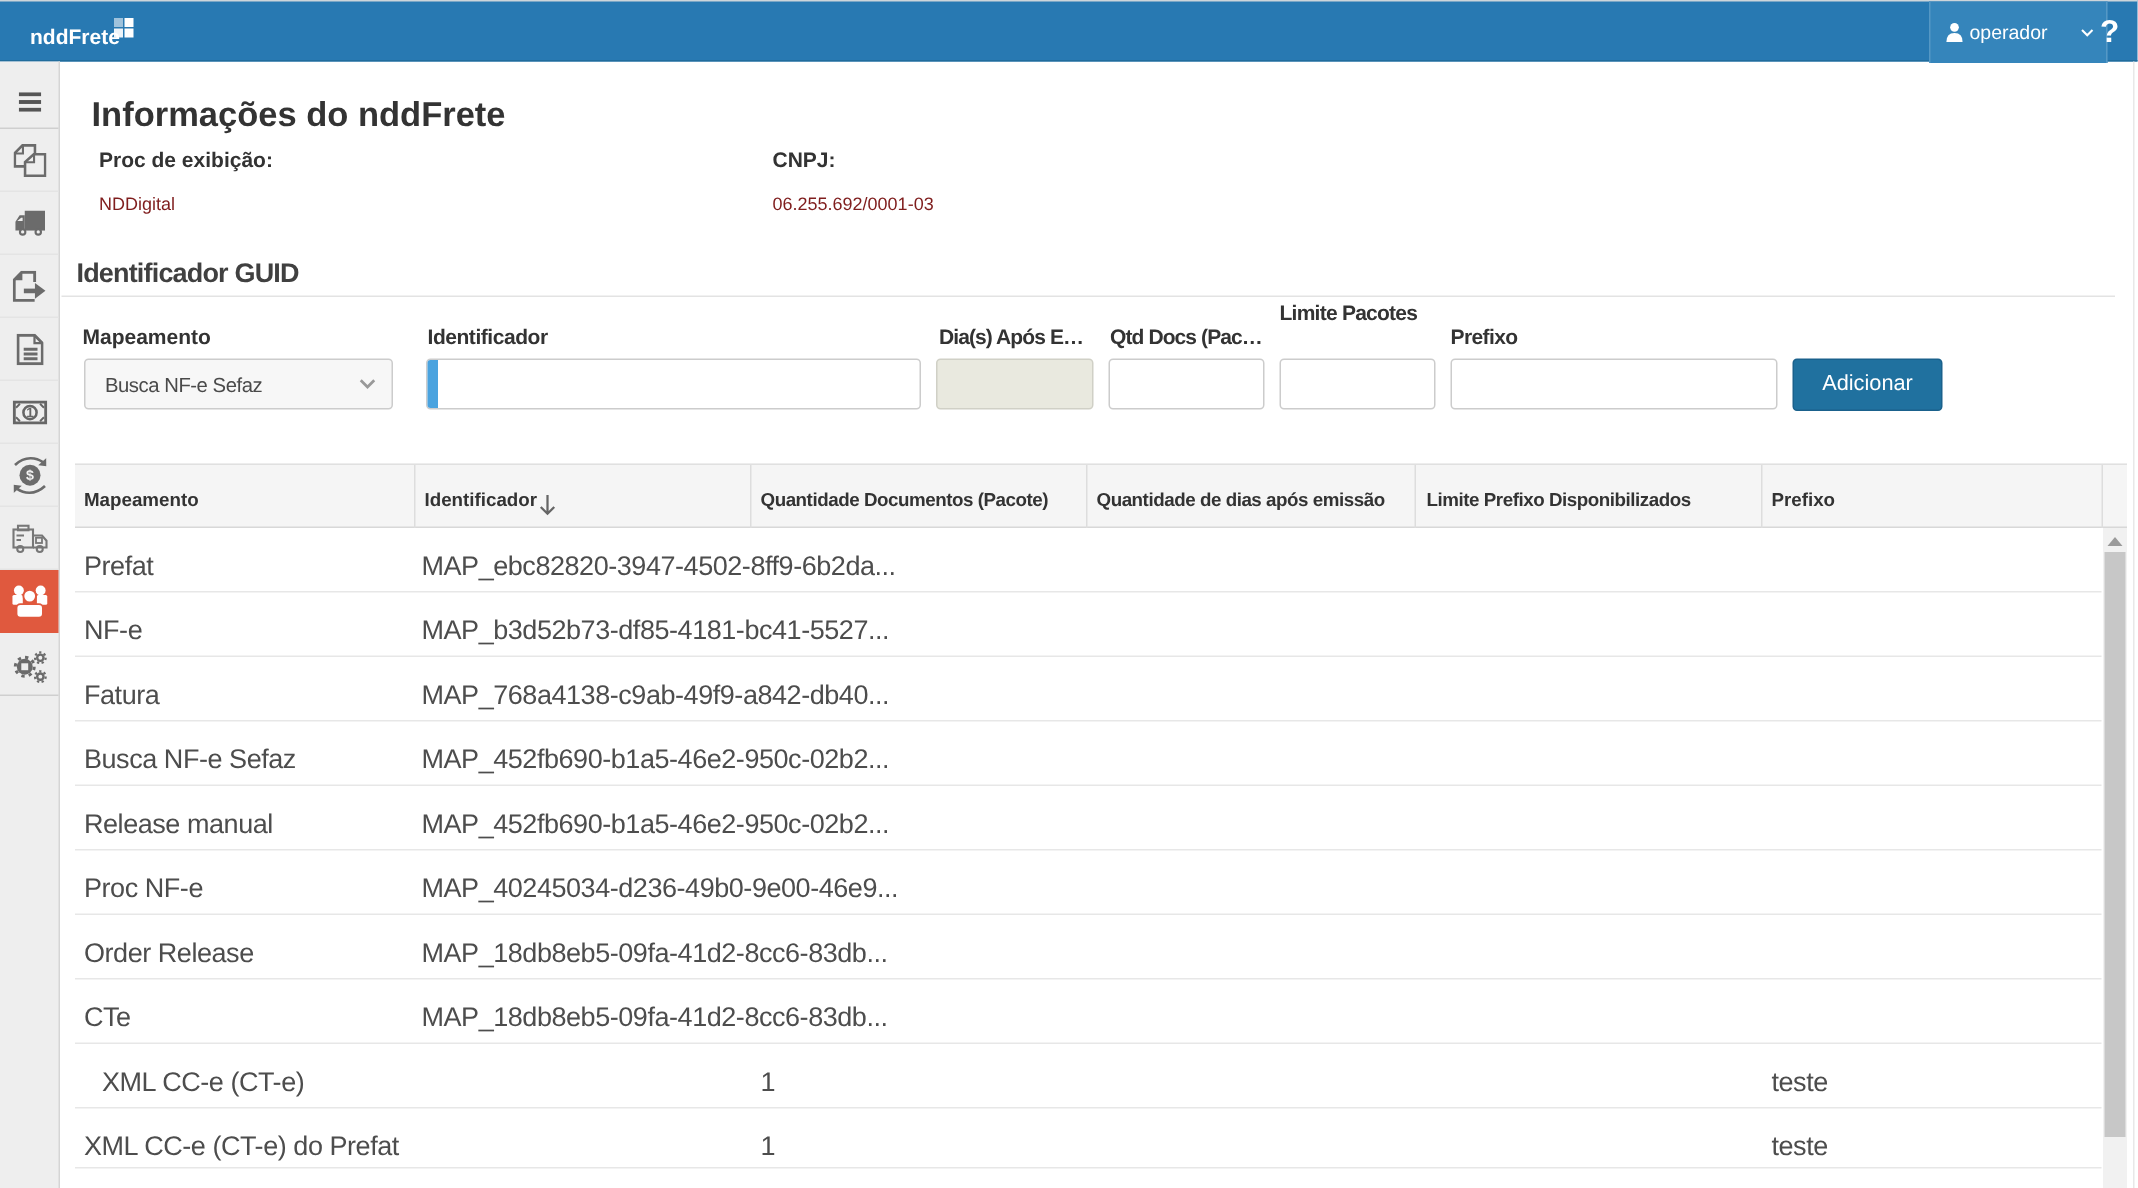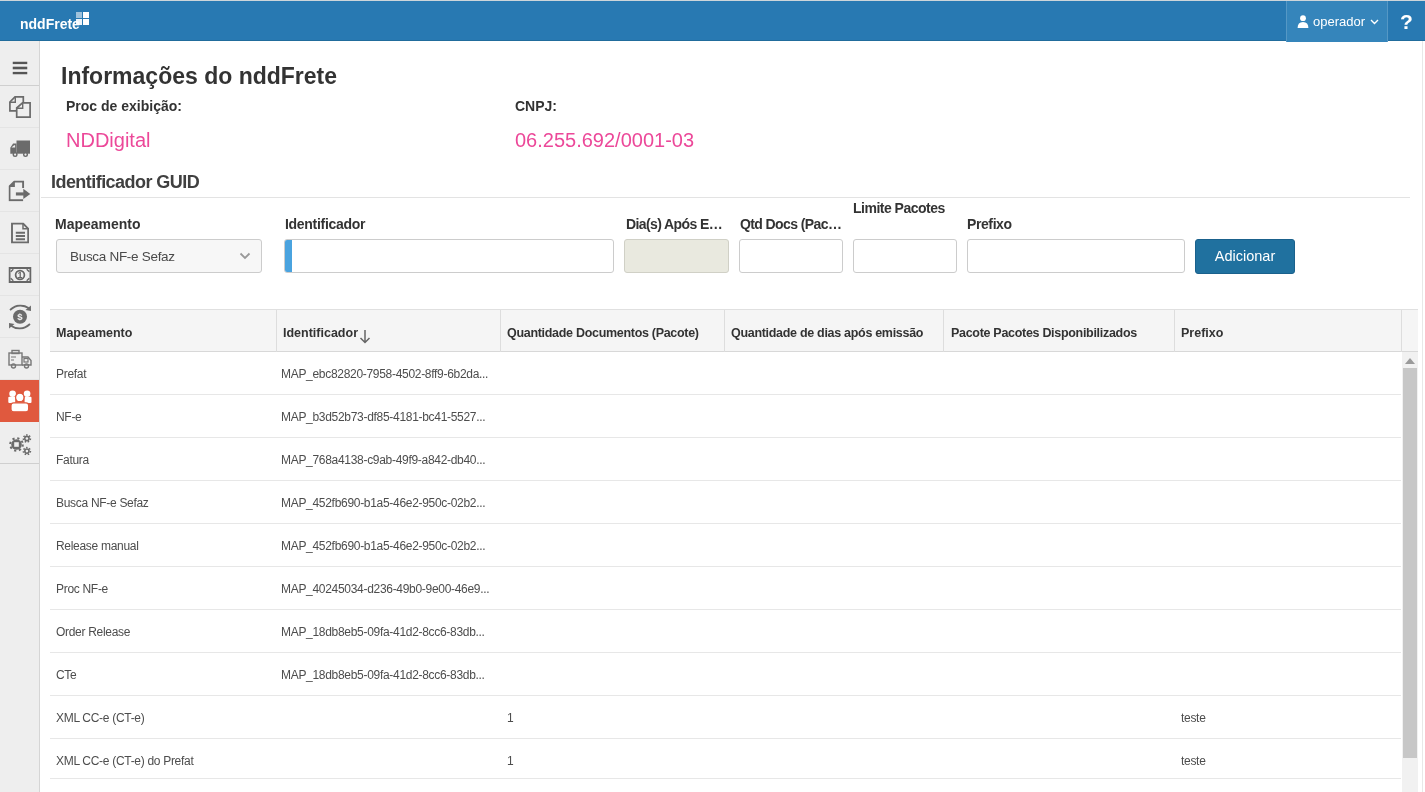--- a/index.html
+++ b/index.html
@@ -11,42 +11,42 @@
   #topbar { position:absolute; left:0; top:0; width:1425px; height:41px;
     background:#2879b2; border-top:1px solid #cdd5da; border-bottom:1px solid #216c9c; }
   #logo { position:absolute; left:20px; top:15px; color:#fff; font-size:14px;
     font-weight:bold; line-height:16px; }
   #logosq { position:absolute; left:76px; top:11px; width:13px; height:13px; }
   #logosq div { position:absolute; width:6px; height:6px; background:#fff; }
   #logosq .q1 { left:0; top:0; background:rgba(255,255,255,.55); }
   #logosq .q2 { left:7px; top:0; }
   #logosq .q3 { left:0; top:7px; background:rgba(255,255,255,.92); }
   #logosq .q4 { left:7px; top:7px; }
-  #user { position:absolute; left:1286px; top:0; width:102px; height:41px;
+  #user { position:absolute; left:1286px; top:0; width:119px; height:41px;
     background:#3585bb; border-left:1px solid #5598c5; border-right:1px solid #5598c5;
     color:#fff; font-size:13px; }
   #user .uname { position:absolute; left:26px; top:13px; }
   #help { position:absolute; left:1388px; top:0; width:37px; height:41px;
     color:#fff; font-size:21px; font-weight:bold; text-align:center; line-height:41px; }
 
   
   #sidebar { position:absolute; left:0; top:41px; width:40px; height:751px;
     background:#eeeeee; border-right:1px solid #d5d5d5; }
   .sitem { position:absolute; left:0; width:39px; height:42px; text-align:center; }
   .sitem svg { position:absolute; left:50%; top:50%; transform:translate(-50%,-50%); }
   #burger { top:0; height:45px; border-bottom:1px solid #cfcfcf; }
   #burger svg { top:61%; }
   .sb { border-bottom:1px solid #e4e4e4; }
   #it-red { background:#e0593e; }
 
   
   #h1 { position:absolute; left:61px; top:63px; font-size:23px; font-weight:600;
     color:#333; letter-spacing:0; }
   .flabel { position:absolute; font-size:14px; font-weight:bold; color:#333; }
-  .fvalue { position:absolute; font-size:20px; color:#ec4899; }
+  .fvalue { position:absolute; font-size:12px; color:#7f1d1d; }
   #h2 { position:absolute; left:51px; top:172px; font-size:18px; font-weight:600; color:#404040; letter-spacing:-0.55px; }
   #h2rule { position:absolute; left:41px; top:197px; width:1369px; height:1px; background:#e3e3e3; }
 
   
   .ctl { position:absolute; top:239px; height:34px; border:1px solid #ccc;
     border-radius:3px; background:#fff; }
   #sel { left:56px; width:206px; background:#f7f7f7; }
   #sel .st { position:absolute; left:13px; top:9px; font-size:13.5px; color:#4a4a4a; letter-spacing:-0.3px; }
   #sel svg { position:absolute; right:10px; top:12px; }
   #inp-id { left:284px; width:330px; }
@@ -63,21 +63,21 @@
   
   #grid { position:absolute; left:50px; top:309px; width:1368px; }
   #ghead { position:absolute; left:0; top:0; width:1368px; height:43px;
     background:#f5f5f5; border-top:1px solid #e0e0e0; border-bottom:1px solid #d8d8d8; }
   .hcol { position:absolute; top:0; height:42px; border-left:1px solid #ddd; }
   .htxt { position:absolute; top:16px; font-size:12.5px; font-weight:bold; color:#333;
     white-space:nowrap; }
   .htl { letter-spacing:-0.3px; }
   .grow { position:absolute; left:0; width:1351px; height:43px;
     border-bottom:1px solid #e7e7e7; }
-  .gc { position:absolute; top:15px; font-size:12px; color:#4d4d4d; white-space:nowrap; letter-spacing:-0.3px; }
+  .gc { position:absolute; top:15px; font-size:18px; color:#4d4d4d; white-space:nowrap; letter-spacing:-0.3px; }
 
   
   #sbar { position:absolute; left:1402px; top:352px; width:16px; height:440px;
     background:#f1f1f1; }
   #sbar .thumb { position:absolute; left:1px; top:16px; width:14px; height:390px;
     background:#c7c7c7; }
   #sbar .arrow { position:absolute; left:3px; top:6px; width:0; height:0;
     border-left:5px solid transparent; border-right:5px solid transparent;
     border-bottom:6px solid #9a9a9a; }
   #rightrule { position:absolute; left:1422px; top:41px; width:1px; height:751px; background:#e8e8e8; }
@@ -241,26 +241,26 @@
     <div class="hcol" style="left:893px; height:42px"></div>
     <div class="hcol" style="left:1124px; height:42px"></div>
     <div class="hcol" style="left:1351px; height:42px"></div>
     <span class="htxt" style="left:6px">Mapeamento</span>
     <span class="htxt" style="left:233px">Identificador</span>
     <svg style="position:absolute;left:309px;top:19px" width="12" height="15" viewBox="0 0 12 15">
         <path d="M6 1 V12.5 M1.5 9 L6 13.5 L10.5 9" stroke="#666" stroke-width="1.5" fill="none"></path>
       </svg>
     <span class="htxt htl" style="left:457px">Quantidade Documentos (Pacote)</span>
     <span class="htxt htl" style="left:681px">Quantidade de dias após emissão</span>
-    <span class="htxt htl" style="left:901px">Pacote Pacotes Disponibilizados</span>
+    <span class="htxt htl" style="left:901px">Limite Prefixo Disponibilizados</span>
     <span class="htxt" style="left:1131px">Prefixo</span>
   </div>
   <div class="grow" style="top:43px">
       <span class="gc" style="left:6px">Prefat</span>
-      <span class="gc" style="left:231px">MAP_ebc82820-7958-4502-8ff9-6b2da...</span>
+      <span class="gc" style="left:231px">MAP_ebc82820-3947-4502-8ff9-6b2da...</span>
     </div>
   <div class="grow" style="top:86px">
       <span class="gc" style="left:6px">NF-e</span>
       <span class="gc" style="left:231px">MAP_b3d52b73-df85-4181-bc41-5527...</span>
     </div>
   <div class="grow" style="top:129px">
       <span class="gc" style="left:6px">Fatura</span>
       <span class="gc" style="left:231px">MAP_768a4138-c9ab-49f9-a842-db40...</span>
     </div>
   <div class="grow" style="top:172px">
@@ -277,21 +277,21 @@
     </div>
   <div class="grow" style="top:301px">
       <span class="gc" style="left:6px">Order Release</span>
       <span class="gc" style="left:231px">MAP_18db8eb5-09fa-41d2-8cc6-83db...</span>
     </div>
   <div class="grow" style="top:344px">
       <span class="gc" style="left:6px">CTe</span>
       <span class="gc" style="left:231px">MAP_18db8eb5-09fa-41d2-8cc6-83db...</span>
     </div>
   <div class="grow" style="top:387px">
-      <span class="gc" style="left:6px">XML CC-e (CT-e)</span>
+      <span class="gc" style="left:18px">XML CC-e (CT-e)</span>
       <span class="gc" style="left:457px">1</span>
       <span class="gc" style="left:1131px">teste</span>
     </div>
   <div class="grow" style="top:430px; height:40px">
       <span class="gc" style="left:6px">XML CC-e (CT-e) do Prefat</span>
       <span class="gc" style="left:457px">1</span>
       <span class="gc" style="left:1131px">teste</span>
     </div>
 </div>
 

